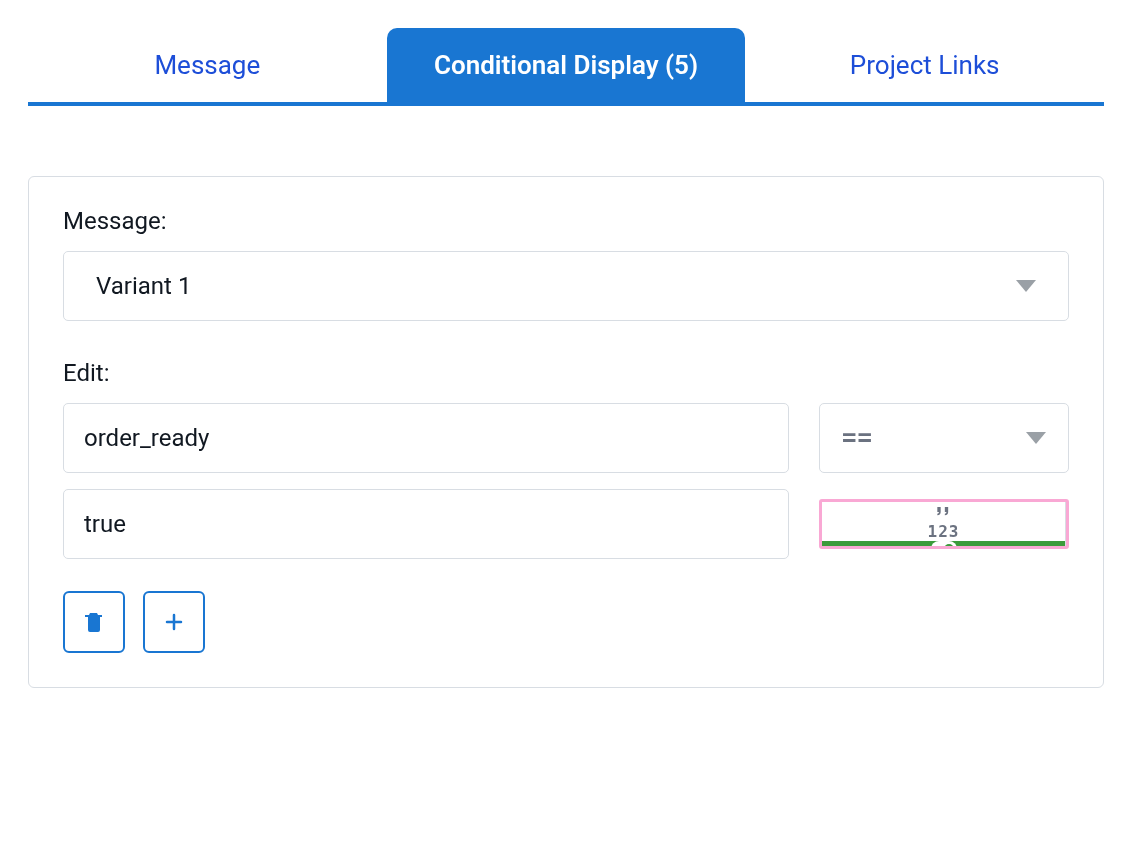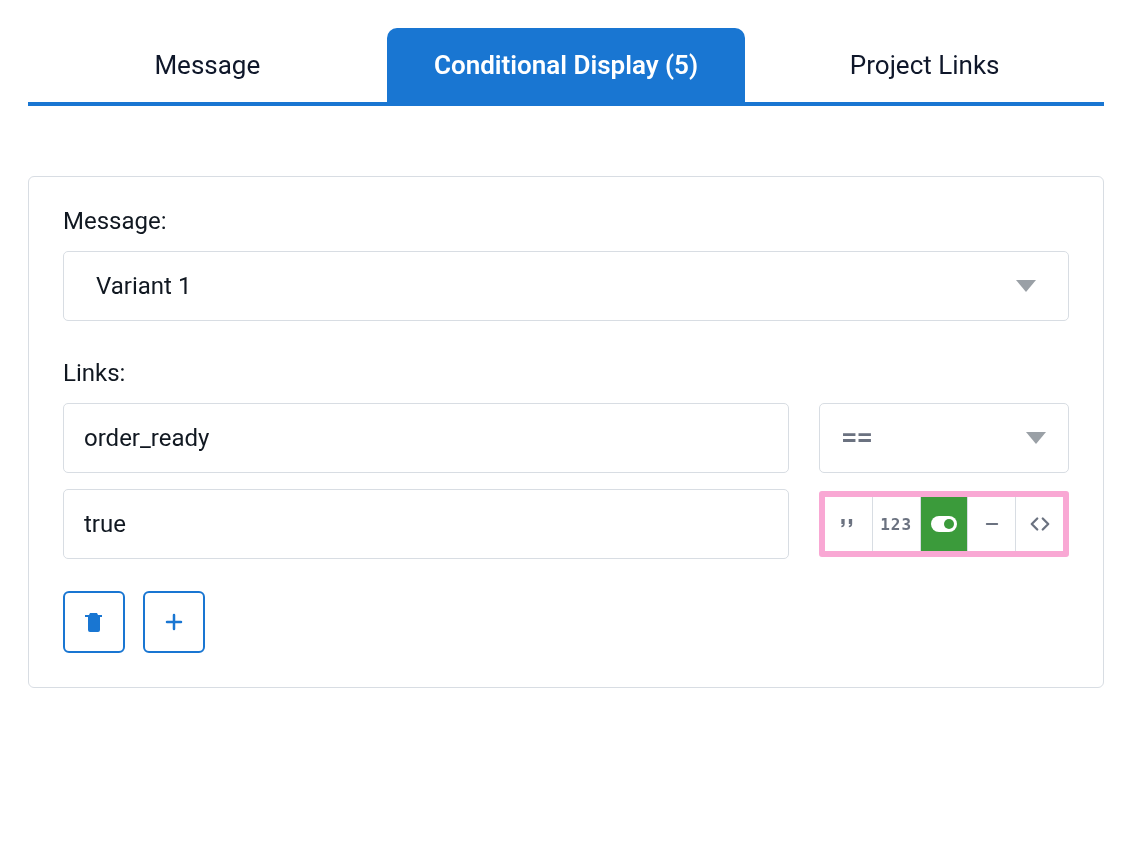--- a/index.html
+++ b/index.html
@@ -15,21 +15,21 @@
   }
   .tabs {
     display: flex;
     border-bottom: 4px solid #1976d2;
   }
   .tab {
     flex: 1;
     text-align: center;
     padding: 22px 0;
     font-size: 26px;
-    color: #0f172a;
+    color: #1d4ed8;
     cursor: pointer;
     position: relative;
   }
   .tab.active {
     background: #1976d2;
     color: #fff;
     font-weight: 600;
     border-radius: 10px 10px 0 0;
   }
   .panel {
@@ -123,25 +123,26 @@
     background: #fff;
     height: 100%;
   }
   .op-text {
     font-family: ui-monospace, Menlo, Consolas, monospace;
     font-weight: 600;
     letter-spacing: 1px;
   }
   .type-group {
     display: flex;
-    border: 6px solid #f9a8d4;
+    border: 3px solid #f9a8d4;
     border-radius: 3px;
     overflow: hidden;
-    height: 66px;
+    height: 50px;
     width: 100%;
+    flex-direction: column;
   }
   .type-btn {
     flex: 1;
     display: flex;
     align-items: center;
     justify-content: center;
     border-right: 1px solid #d8dde3;
     color: #6b7280;
     cursor: pointer;
     background: #fff;
@@ -220,21 +221,21 @@
   <div class="panel">
 
     <div class="panel-body">
 
       <div class="field-label">Message:</div>
       <div class="select-box">
         <span>Variant 1</span>
         <span class="caret-down"></span>
       </div>
 
-      <div class="field-label section-gap">Links:</div>
+      <div class="field-label section-gap">Edit:</div>
 
       <div class="row">
         <div class="col-main">
           <input class="input-box" value="order_ready" style="">
         </div>
         <div class="col-op">
           <div class="op-select">
             <span class="op-text">==</span>
             <span class="caret-down"></span>
           </div>

